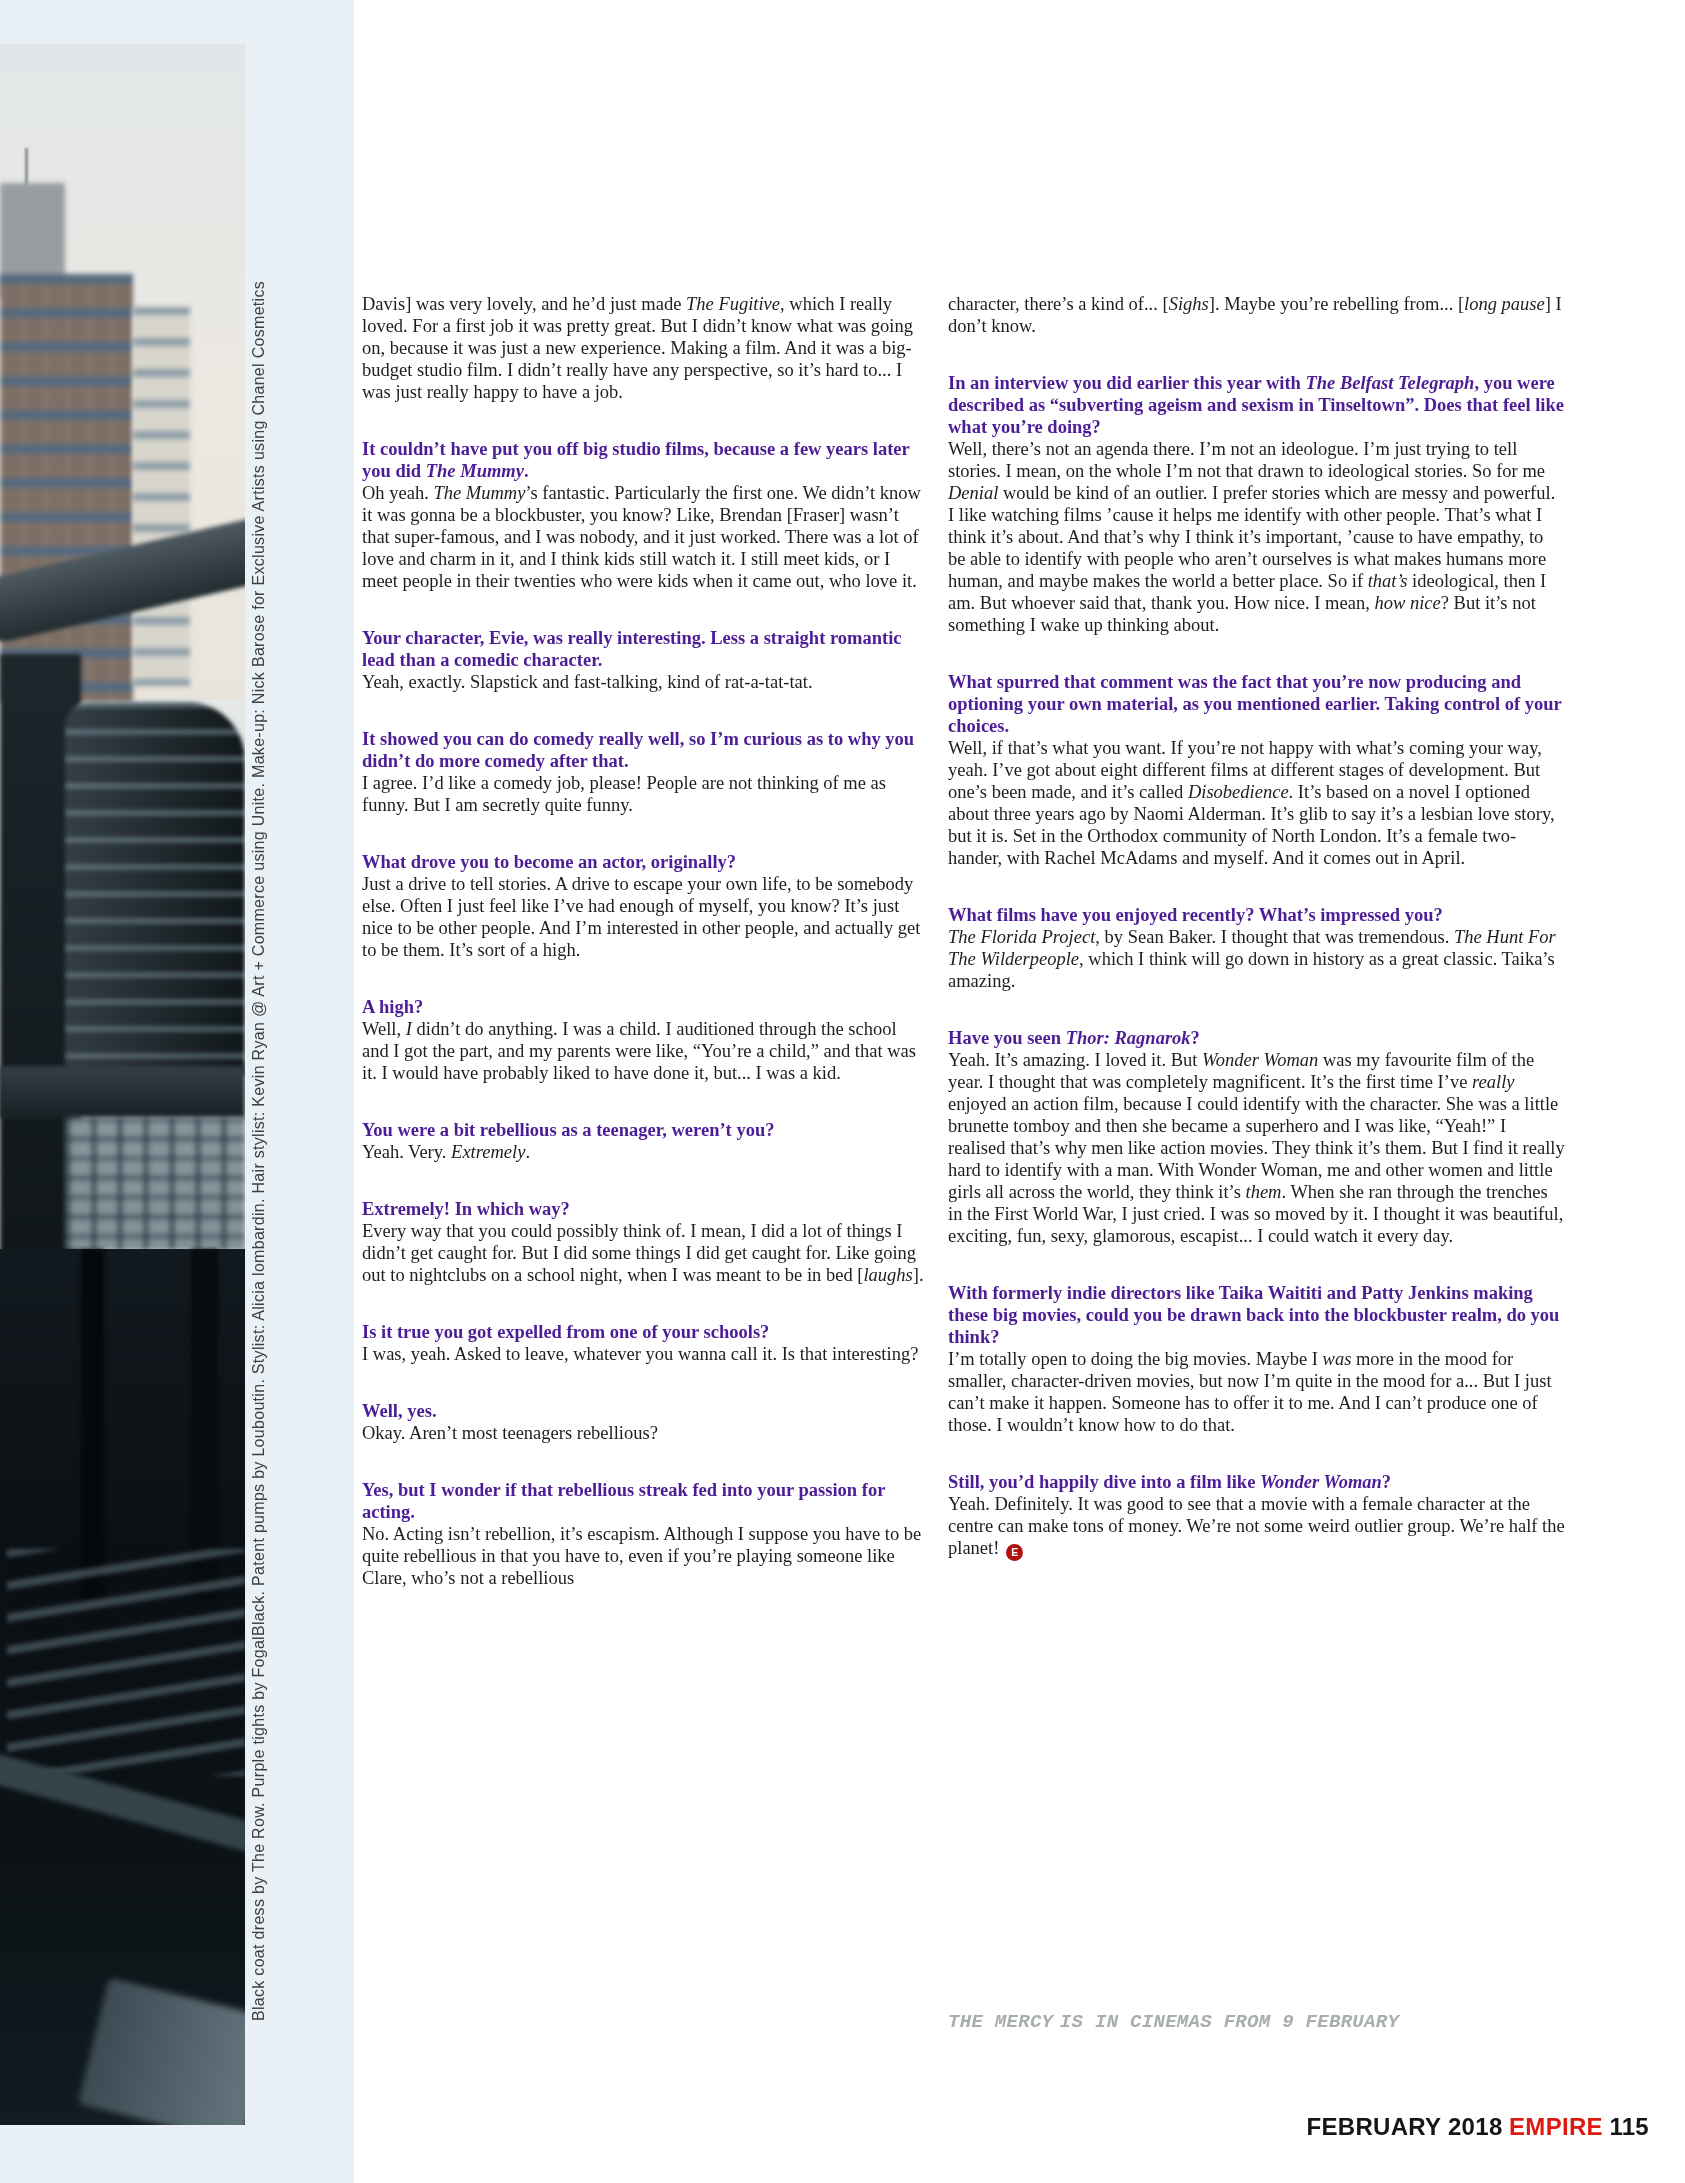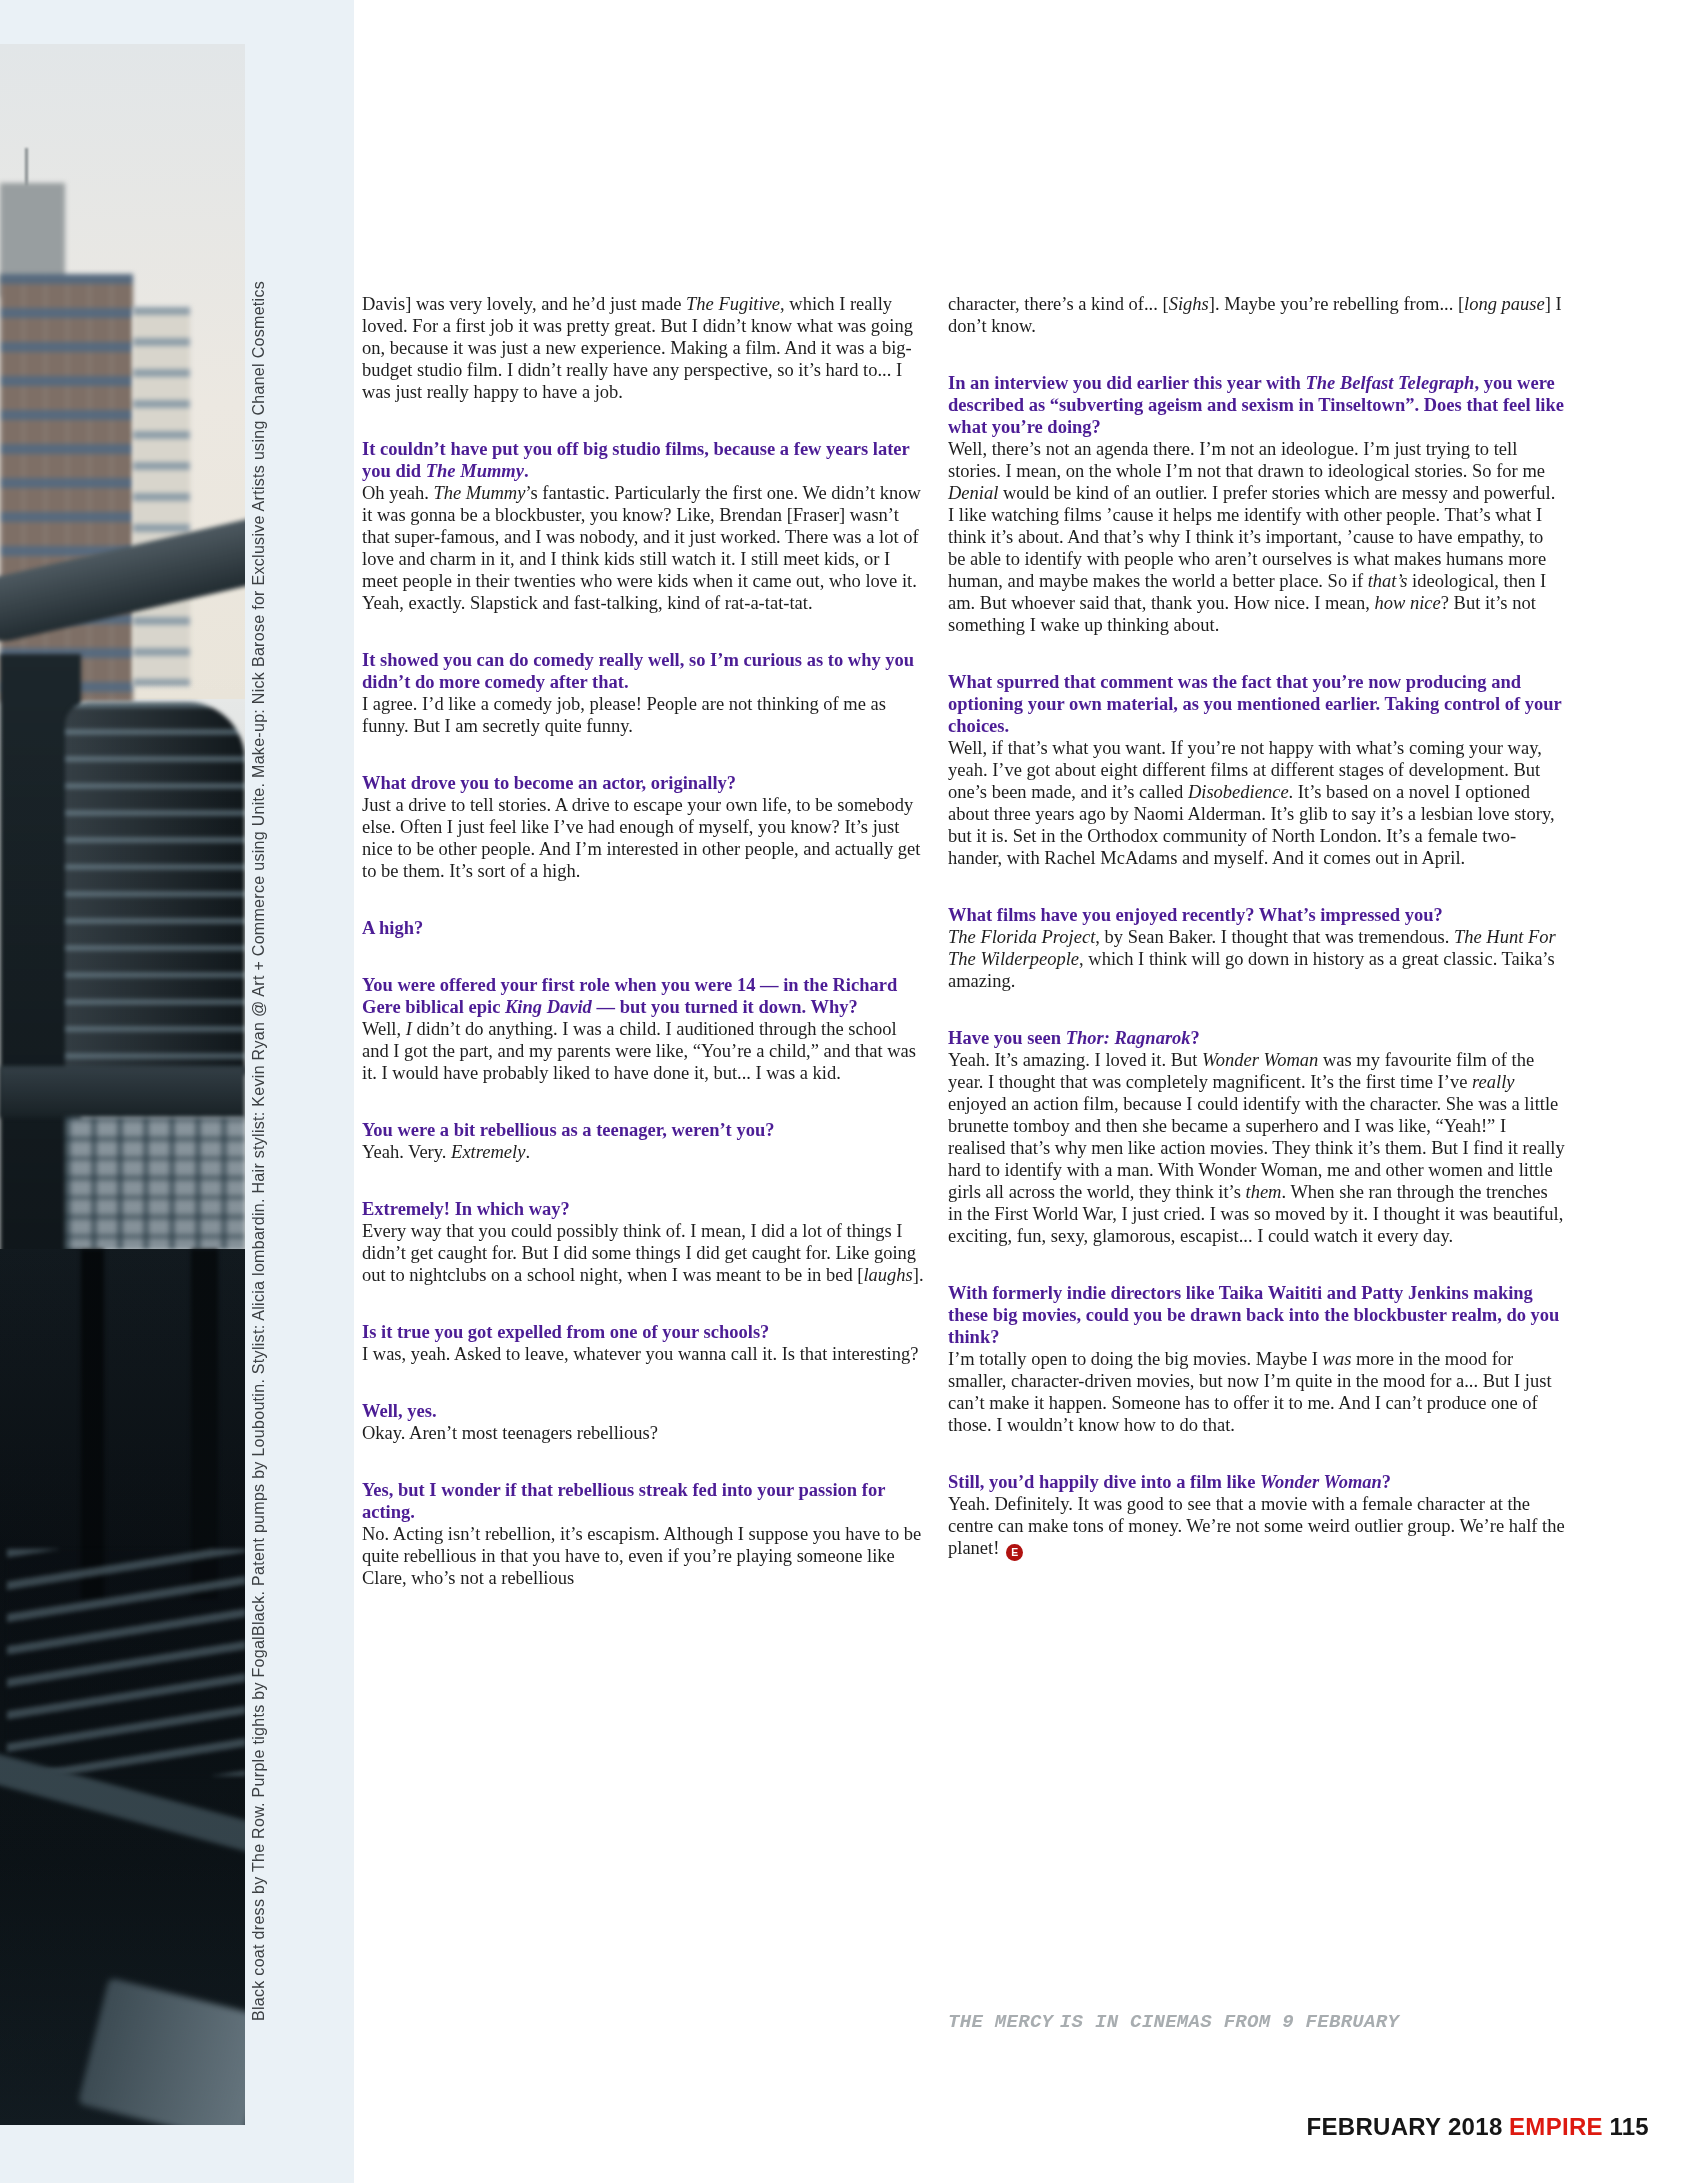--- a/index.html
+++ b/index.html
@@ -98,27 +98,27 @@
       <div class="layer wedge"></div>
       <div class="layer tint"></div>
     </div>
     <div class="credits">Black coat dress by The Row. Purple tights by FogalBlack. Patent pumps by Louboutin. Stylist: Alicia lombardin. Hair stylist: Kevin Ryan @ Art + Commerce using Unite. Make-up: Nick Barose for Exclusive Artists using Chanel Cosmetics</div>
   </div>
 
   <div class="col col1" id="col1">
       <p class="a"><span>Davis] was very lovely, and he’d just made </span><span class="it">The Fugitive</span><span>, which I really loved. For a first job it was pretty great. But I didn’t know what was going on, because it was just a new experience. Making a film. And it was a big-budget studio film. I didn’t really have any perspective, so it’s hard to... I was just really happy to have a job.</span></p>
       <p class="q"><span>It couldn’t have put you off big studio films, because a few years later you did </span><span class="it">The Mummy</span><span>.</span></p>
       <p class="a"><span>Oh yeah. </span><span class="it">The Mummy</span><span>’s fantastic. Particularly the first one. We didn’t know it was gonna be a blockbuster, you know? Like, Brendan [Fraser] wasn’t that super-famous, and I was nobody, and it just worked. There was a lot of love and charm in it, and I think kids still watch it. I still meet kids, or I meet people in their twenties who were kids when it came out, who love it.</span></p>
+      <p class="q"><span>Your character, Evie, was really interesting. Less a straight romantic lead than a comedic character.</span></p>
       <p class="a"><span>Yeah, exactly. Slapstick and fast-talking, kind of rat-a-tat-tat.</span></p>
       <p class="q"><span>It showed you can do comedy really well, so I’m curious as to why you didn’t do more comedy after that.</span></p>
       <p class="a"><span>I agree. I’d like a comedy job, please! People are not thinking of me as funny. But I am secretly quite funny.</span></p>
       <p class="q"><span>What drove you to become an actor, originally?</span></p>
       <p class="a"><span>Just a drive to tell stories. A drive to escape your own life, to be somebody else. Often I just feel like I’ve had enough of myself, you know? It’s just nice to be other people. And I’m interested in other people, and actually get to be them. It’s sort of a high.</span></p>
       <p class="q"><span>A high?</span></p>
-      <p class="q"><span>You were offered your first role when you were 14 — in the Richard Gere biblical epic </span><span class="it">King David</span><span> — but you turned it down. Why?</span></p>
       <p class="a"><span>Well, </span><span class="it">I</span><span> didn’t do anything. I was a child. I auditioned through the school and I got the part, and my parents were like, “You’re a child,” and that was it. I would have probably liked to have done it, but... I was a kid.</span></p>
       <p class="q"><span>You were a bit rebellious as a teenager, weren’t you?</span></p>
       <p class="a"><span>Yeah. Very. </span><span class="it">Extremely</span><span>.</span></p>
       <p class="q"><span>Extremely! In which way?</span></p>
       <p class="a"><span>Every way that you could possibly think of. I mean, I did a lot of things I didn’t get caught for. But I did some things I did get caught for. Like going out to nightclubs on a school night, when I was meant to be in bed [</span><span class="it">laughs</span><span>].</span></p>
       <p class="q"><span>Is it true you got expelled from one of your schools?</span></p>
       <p class="a"><span>I was, yeah. Asked to leave, whatever you wanna call it. Is that interesting?</span></p>
       <p class="q"><span>Well, yes.</span></p>
       <p class="a"><span>Okay. Aren’t most teenagers rebellious?</span></p>
       <p class="q"><span>Yes, but I wonder if that rebellious streak fed into your passion for acting.</span></p>

